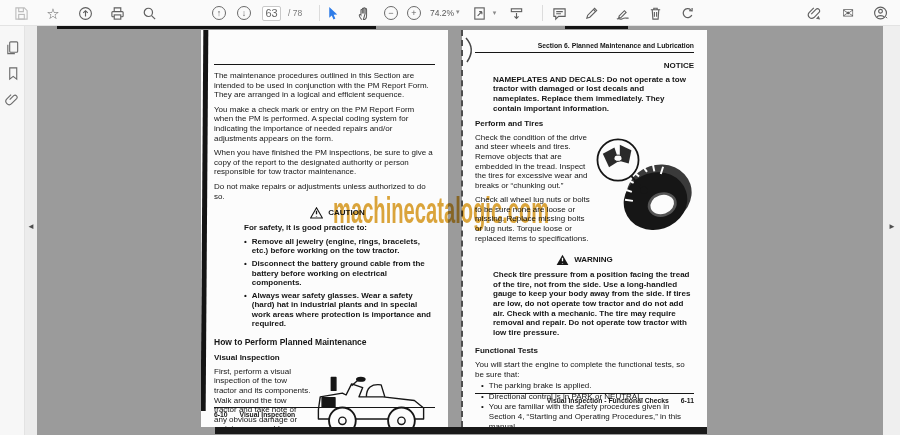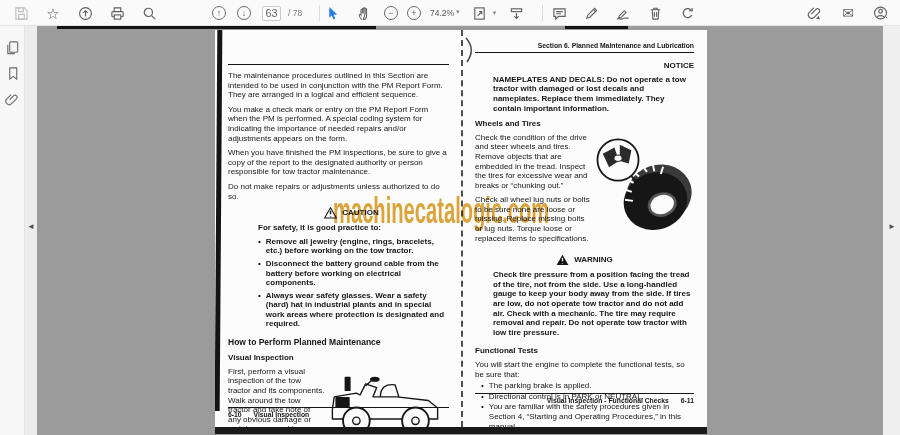--- a/index.html
+++ b/index.html
@@ -37,21 +37,21 @@
             background:#9b9b9b; overflow:hidden; }
   .edge-strip-left { position:absolute; left:0; top:0; width:12px; height:100%;
                      background:#ececec; }
   .edge-strip-right { position:absolute; right:0; top:0; width:17px; height:100%;
                       background:#efefef; }
   .nav-arrow { position:absolute; top:196px; font-size:8px; color:#4f4f4f; cursor:pointer; }
   .scan-top-bar { position:absolute; top:0; height:3px; background:#141414; }
 
   .page { position:absolute; top:4px; height:397px; background:#fcfcfc;
           overflow:hidden; color:#161616; }
-  .page-left  { left:190px; width:247px; }
+  .page-left  { left:176px; width:247px; }
   .page-right { left:437px; width:245px; }
   .fold { position:absolute; left:436px; top:4px; height:397px; width:0;
           border-left:2px dashed #4e4e4e; z-index:5; }
   .scan-bottom { position:absolute; left:190px; top:401px; width:492px; height:7px;
                  background:#191919; }
   .scan-edge { position:absolute; left:1px; top:0; bottom:16px; width:5px;
                background:#141414; transform:rotate(.4deg); }
   .fold-hook { position:absolute; left:2px; top:6px; }
 
   
@@ -266,21 +266,21 @@
           <div class="bullet">
             <span class="b">•</span>
             <span>Remove all jewelry (engine, rings, bracelets, etc.) before working on the tow tractor.</span>
           </div>
           <div class="bullet">
             <span class="b">•</span>
             <span>Disconnect the battery ground cable from the battery before working on electrical components.</span>
           </div>
           <div class="bullet">
             <span class="b">•</span>
-            <span>Always wear safety glasses. Wear a safety (hard) hat in industrial plants and in special work areas where protection is designated and required.</span>
+            <span>Always wear safety glasses. Wear a safety (hard) hat in industrial plants and in special work areas where protection is importance and required.</span>
           </div>
         </div>
 
         <div class="center-head">How to Perform Planned Maintenance</div>
         <div class="sub-head">Visual Inspection</div>
 
         <div class="cols">
           <div style="width:97px;">
             <p>First, perform a visual inspection of the tow tractor and its components. Walk around the tow tractor and take note of any obvious damage or maintenance problems.</p>
 
@@ -316,21 +316,21 @@
         <path d="M2 2q10 11 1 24" fill="none" stroke="#444" stroke-width="1.5"></path>
       </svg>
 
       <div class="rp-header">Section 6.   Planned Maintenance and Lubrication</div>
       <hr class="rp-rule">
 
       <div class="pad">
         <div class="notice-label">NOTICE</div>
         <p class="bold-block">NAMEPLATES AND DECALS: Do not operate a tow tractor with damaged or lost decals and nameplates. Replace them immediately. They contain important information.</p>
 
-        <div class="sub-head">Wheels and Tires</div>
+        <div class="sub-head">Perform and Tires</div>
         <div class="cols">
           <div style="width:118px;">
             <p>Check the condition of the drive and steer wheels and tires. Remove objects that are embedded in the tread. Inspect the tires for excessive wear and breaks or “chunking out.”</p>
             <p>Check all wheel lug nuts or bolts to be sure none are loose or missing. Replace missing bolts or lug nuts. Torque loose or replaced items to specifications.</p>
           </div>
           <div style="flex:1;">
             <svg width="100" height="104" viewBox="0 0 112 108">
               <g transform="rotate(-18 70 72)">
                 <ellipse cx="76" cy="66" rx="37" ry="33" fill="#3a3a3a"></ellipse>
                 <ellipse cx="70" cy="72" rx="36" ry="32" fill="#161616"></ellipse>

